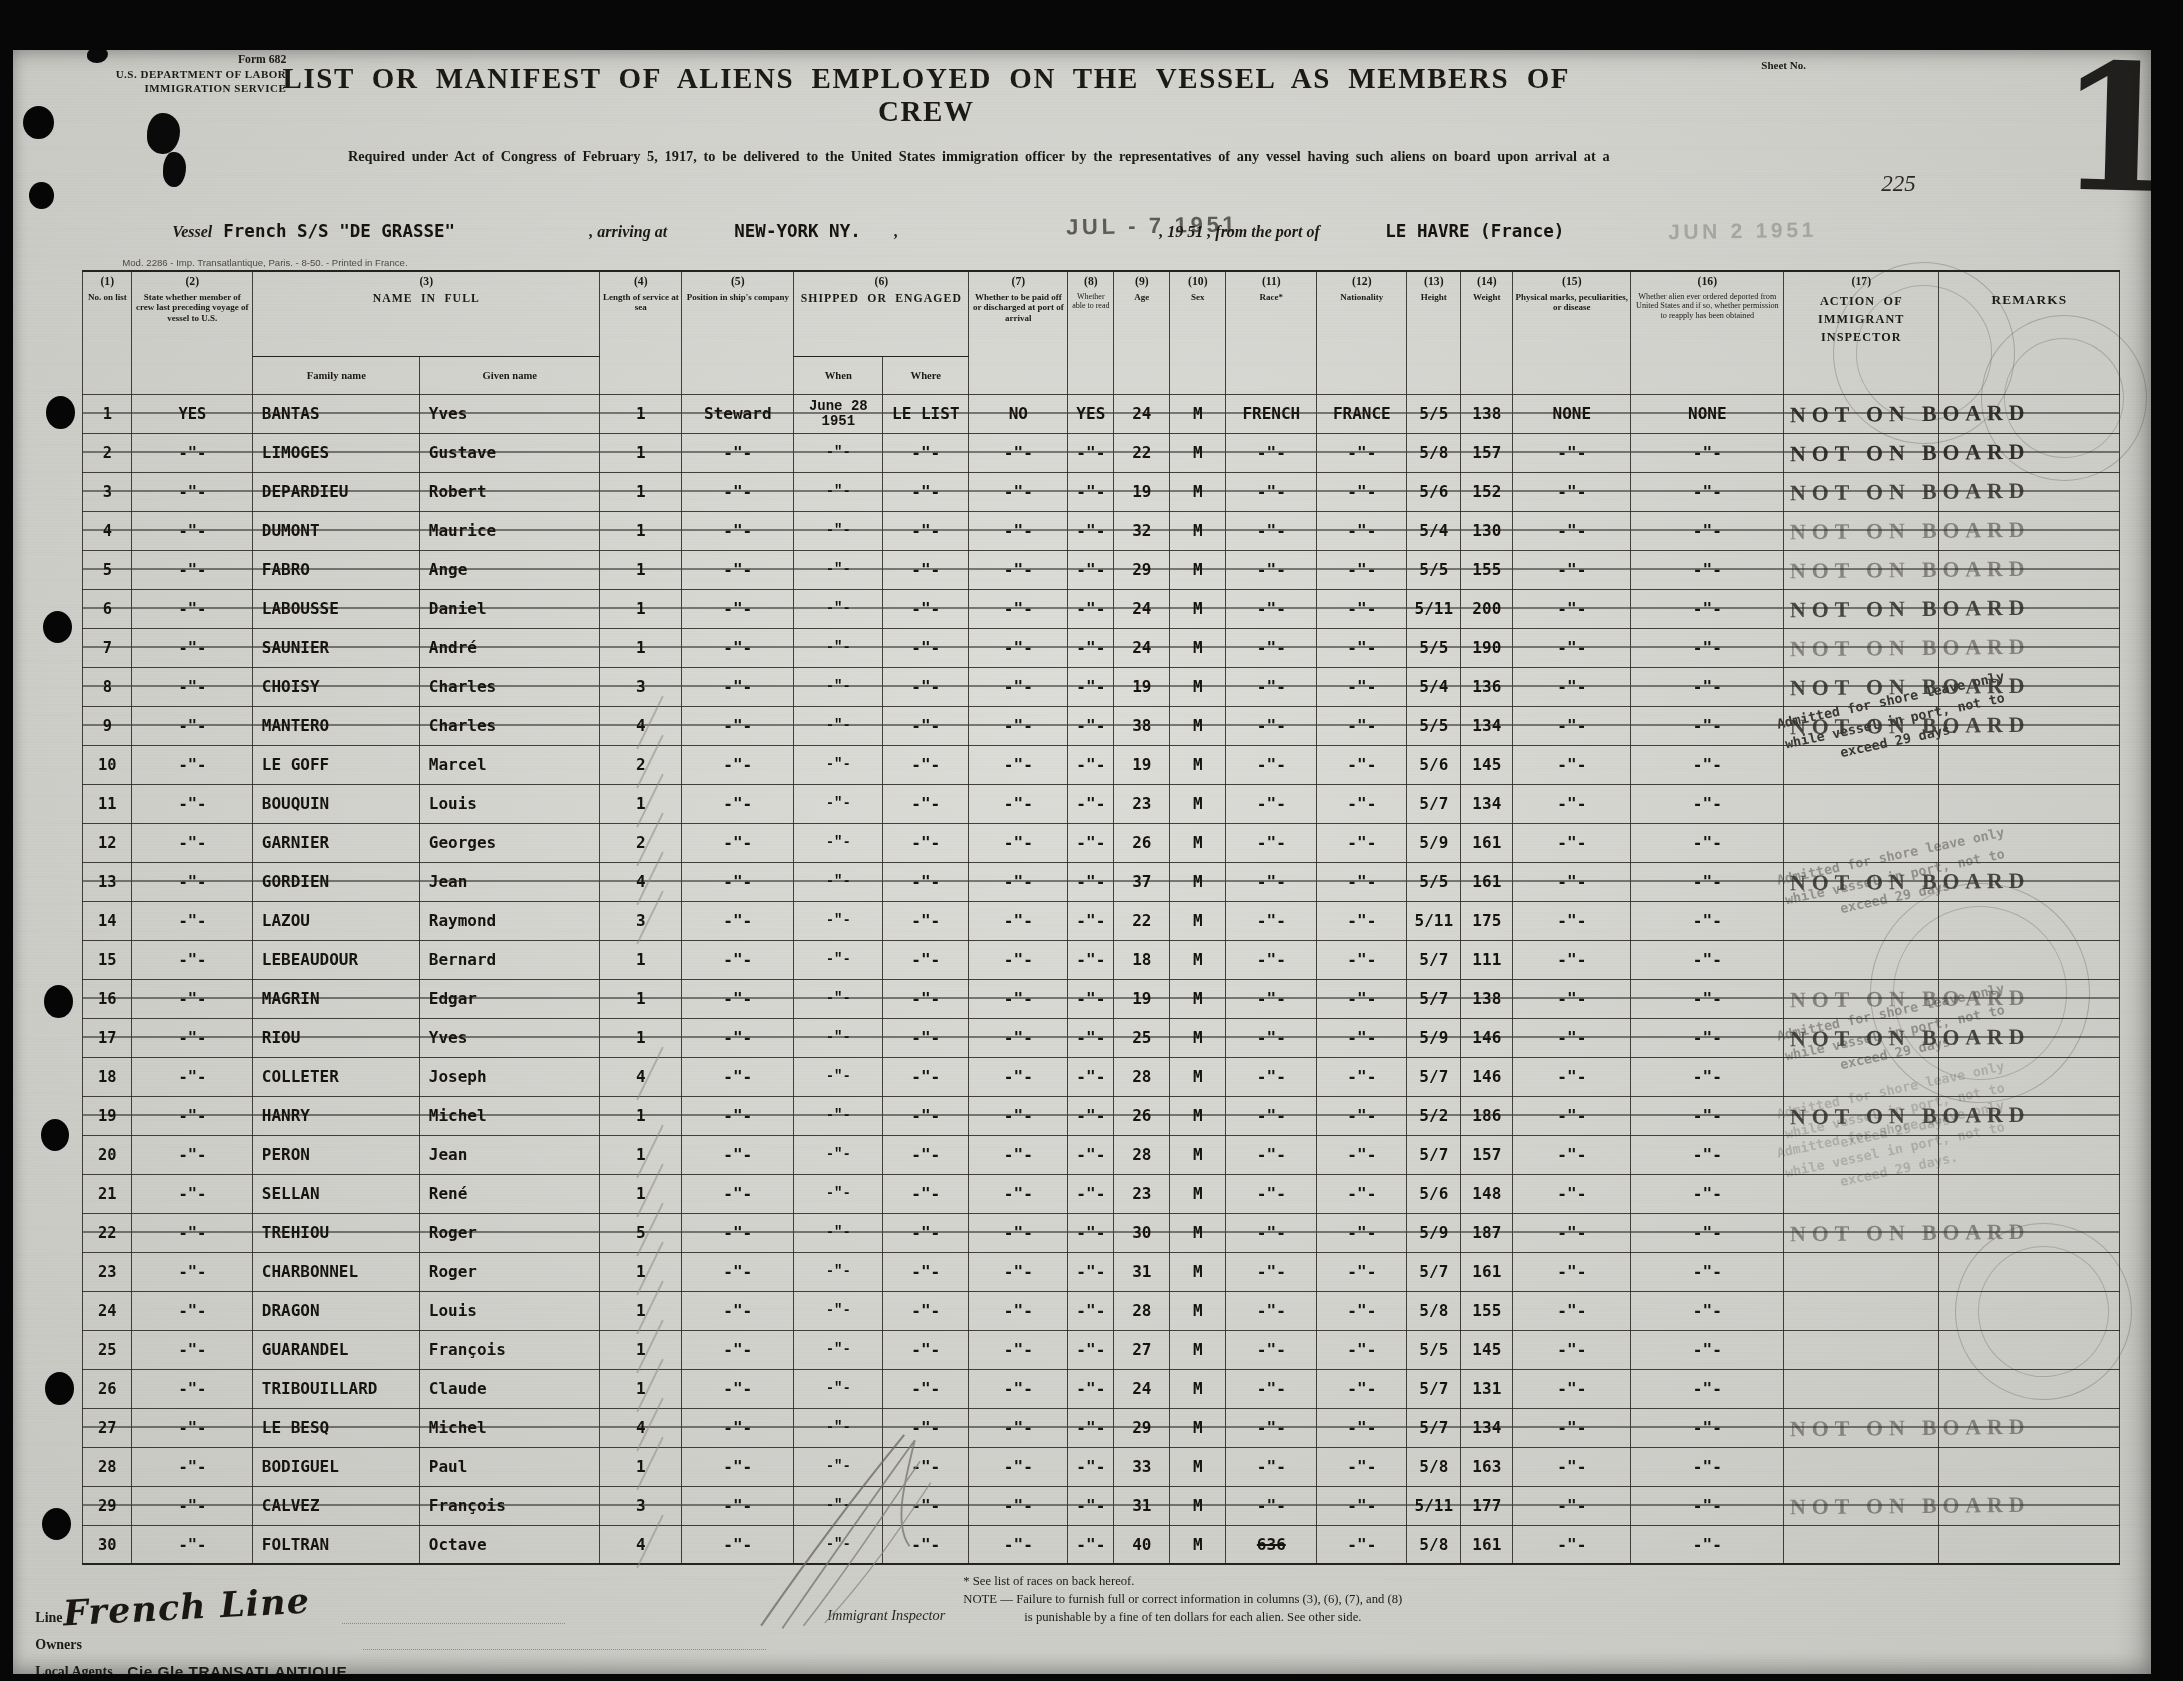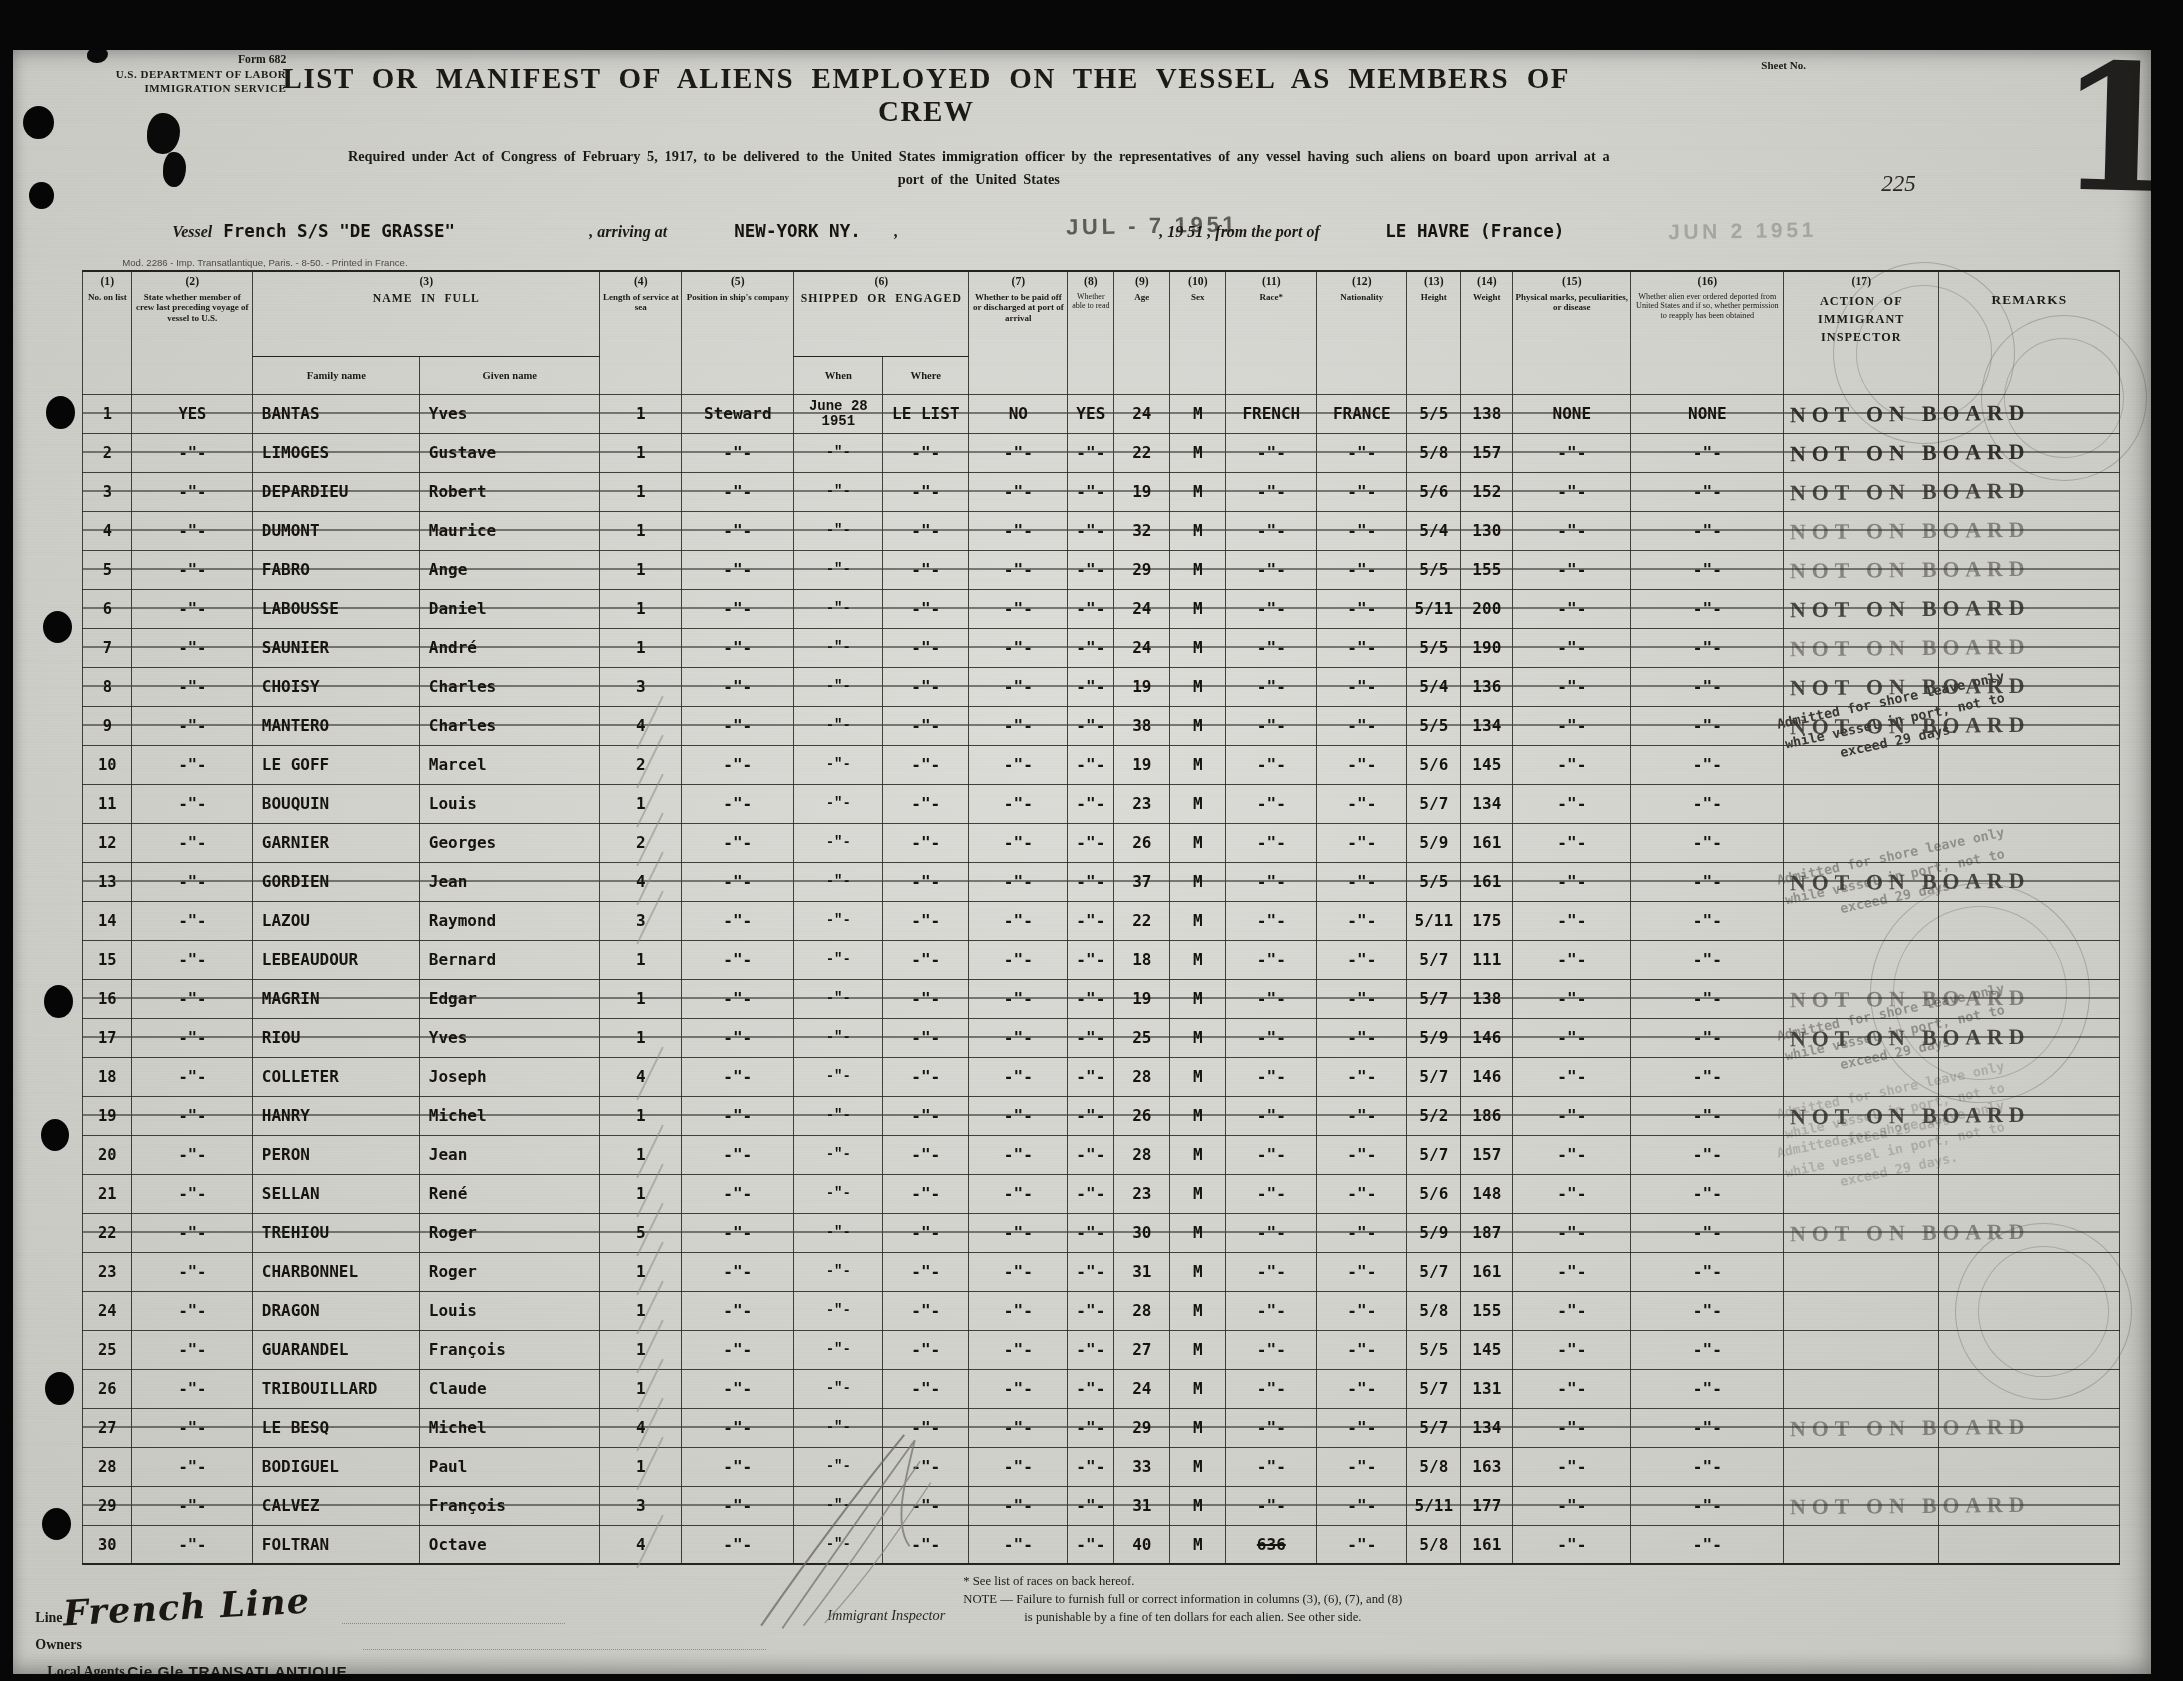--- a/index.html
+++ b/index.html
@@ -139,21 +139,20 @@
     <div class="f2">U.S. DEPARTMENT OF LABOR</div>
     <div class="f3">IMMIGRATION SERVICE</div>
   </div>
 
   <div class="page-title">LIST OR MANIFEST OF ALIENS EMPLOYED ON THE VESSEL AS MEMBERS OF CREW</div>
   <div class="sheet-no">Sheet No.</div>
   <div class="big-sheet-number">13</div>
 
   <div class="subtitle">
     <div class="s1">Required under Act of Congress of February 5, 1917, to be delivered to the United States immigration officer by the representatives of any vessel having such aliens on board upon arrival at a</div>
-    <div class="s2">port of the United States</div>
   </div>
 
   <div class="vessel-line">
     <span class="lbl vl-vessel">Vessel</span>
     <span class="typed vl-name">French S/S "DE GRASSE"</span>
     <span class="lbl vl-arriving">, arriving at</span>
     <span class="typed vl-port">NEW-YORK NY.</span>
     <span class="lbl vl-comma">,</span>
     <span class="stamp-date stamp-jul">JUL - 7 1951</span>
     <span class="lbl vl-year">, 19 51 , from the port of</span>
@@ -1008,21 +1007,21 @@
   <div class="hole" style="left:32px;top:1322px;width:29px;height:33px;"></div>
   <div class="hole" style="left:29px;top:1458px;width:29px;height:32px;"></div>
   <div class="blob" style="left:74px;top:-3.2px;width:21px;height:16px;"></div>
   <div class="blob" style="left:134px;top:63px;width:33px;height:41px;"></div>
   <div class="blob" style="left:150px;top:102px;width:23px;height:35px;"></div>
 
   <div class="footer-label" style="left:22px;top:1560px;">Line</div>
   <div class="script-line">French Line</div>
   <div class="footer-label" style="left:22px;top:1587px;">Owners</div>
   <div class="company-sub">Cie Gle TRANSATLANTIQUE</div>
-  <div class="footer-label" style="left:34px;top:1614px;">Local Agents</div>
+  <div class="footer-label" style="left:22px;top:1614px;">Local Agents</div>
   <div class="fill-line" style="left:329px;top:1572px;width:223px;"></div>
   <div class="fill-line" style="left:350px;top:1598px;width:403px;"></div>
 
   <svg class="sig" width="276" height="212" viewBox="0 0 520 400">
     <path d="M30,390 C120,260 210,140 300,30" stroke="#6b685f" stroke-width="4" fill="none"></path>
     <path d="M70,395 C150,280 240,150 320,40 C300,120 280,200 310,240" stroke="#75726a" stroke-width="3.5" fill="none"></path>
     <path d="M110,390 C190,290 260,180 330,80" stroke="#807d74" stroke-width="3" fill="none"></path>
     <path d="M150,385 C230,300 290,210 350,120" stroke="#8a877e" stroke-width="2.5" fill="none"></path>
   </svg>
   <div class="inspector-label">Immigrant Inspector</div>

